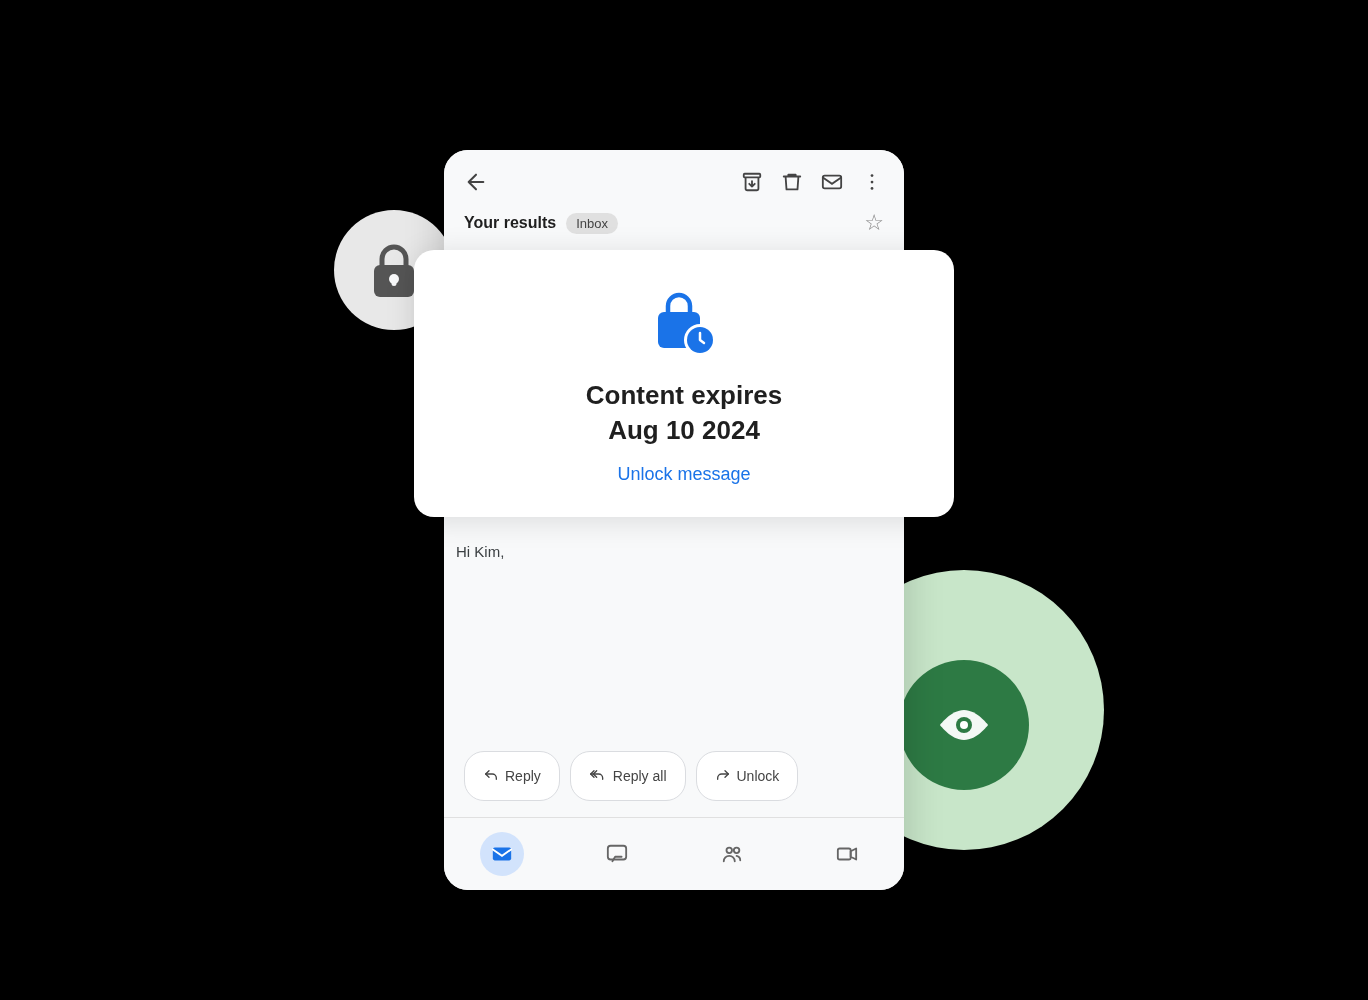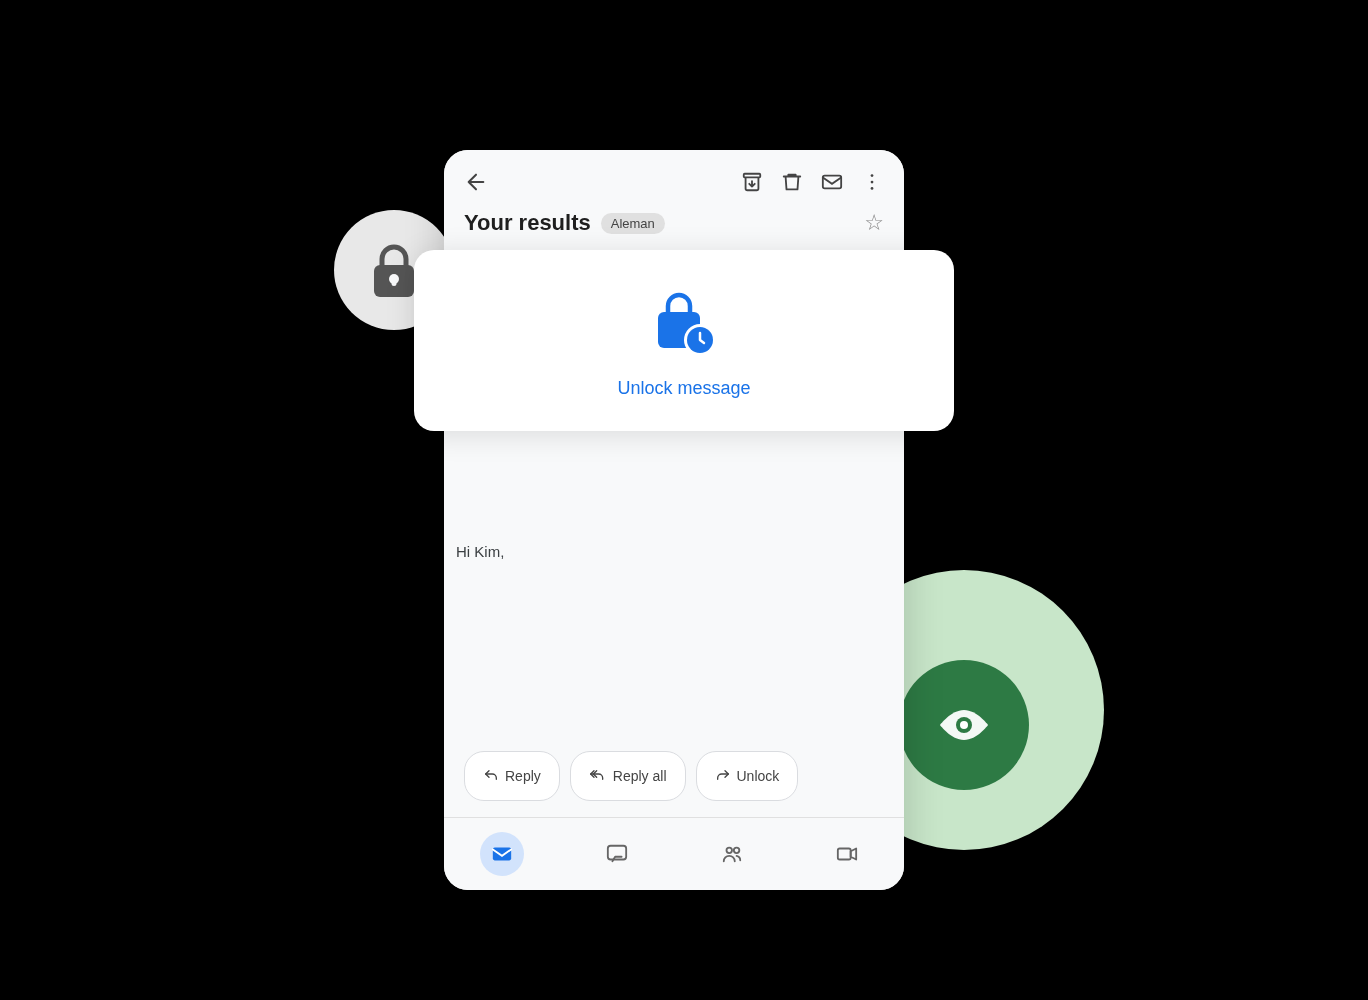--- a/index.html
+++ b/index.html
@@ -118,21 +118,21 @@
       margin-bottom: 8px;
     }
 
     .email-subject-left {
       display: flex;
       align-items: center;
       gap: 10px;
     }
 
     .subject-title {
-      font-size: 22px;
+      font-size: 16px;
       font-weight: 600;
       color: #1f1f1f;
     }
 
     .inbox-badge {
       background: #e0e0e0;
       color: #444;
       font-size: 13px;
       padding: 3px 10px;
       border-radius: 12px;
@@ -332,21 +332,21 @@
               <circle cx="12" cy="12" r="1.5" fill="#444"></circle>
               <circle cx="12" cy="19" r="1.5" fill="#444"></circle>
             </svg>
           </div>
         </div>
       </div>
 
       <div class="email-subject-row">
         <div class="email-subject-left">
           <span class="subject-title">Your results</span>
-          <span class="inbox-badge">Aleman</span>
+          <span class="inbox-badge">Inbox</span>
         </div>
         <span class="star-icon">☆</span>
       </div>
     </div>
 
     <div class="email-body">
       <p class="email-body-text">Hi Kim,</p>
       <br>
     </div>
 
@@ -430,17 +430,21 @@
 
         <path d="M20 26V20a11 11 0 0 1 22 0v6" stroke="#1a73e8" stroke-width="4.5" stroke-linecap="round" fill="none"></path>
 
         <circle cx="52" cy="54" r="16" fill="white"></circle>
         <circle cx="52" cy="54" r="13" fill="#1a73e8"></circle>
 
         <path d="M52 47v7l4 3" stroke="white" stroke-width="2.5" stroke-linecap="round" stroke-linejoin="round"></path>
       </svg>
     </div>
 
+    <div class="expires-title">
+      <span>Content expires</span><br>
+      <span>Aug 10 2024</span>
+    </div>
 
     <a class="unlock-link">Unlock message</a>
   </div>
 
 </div>
 
 </body></html>

